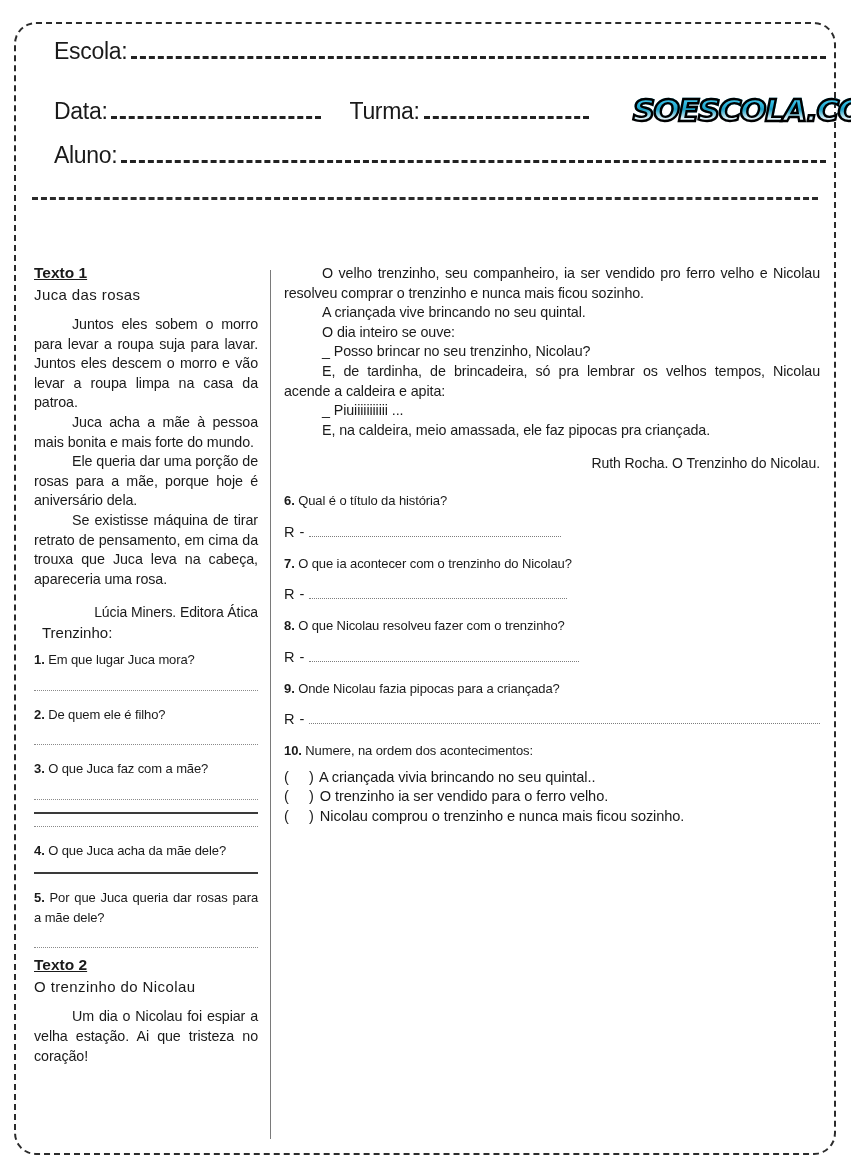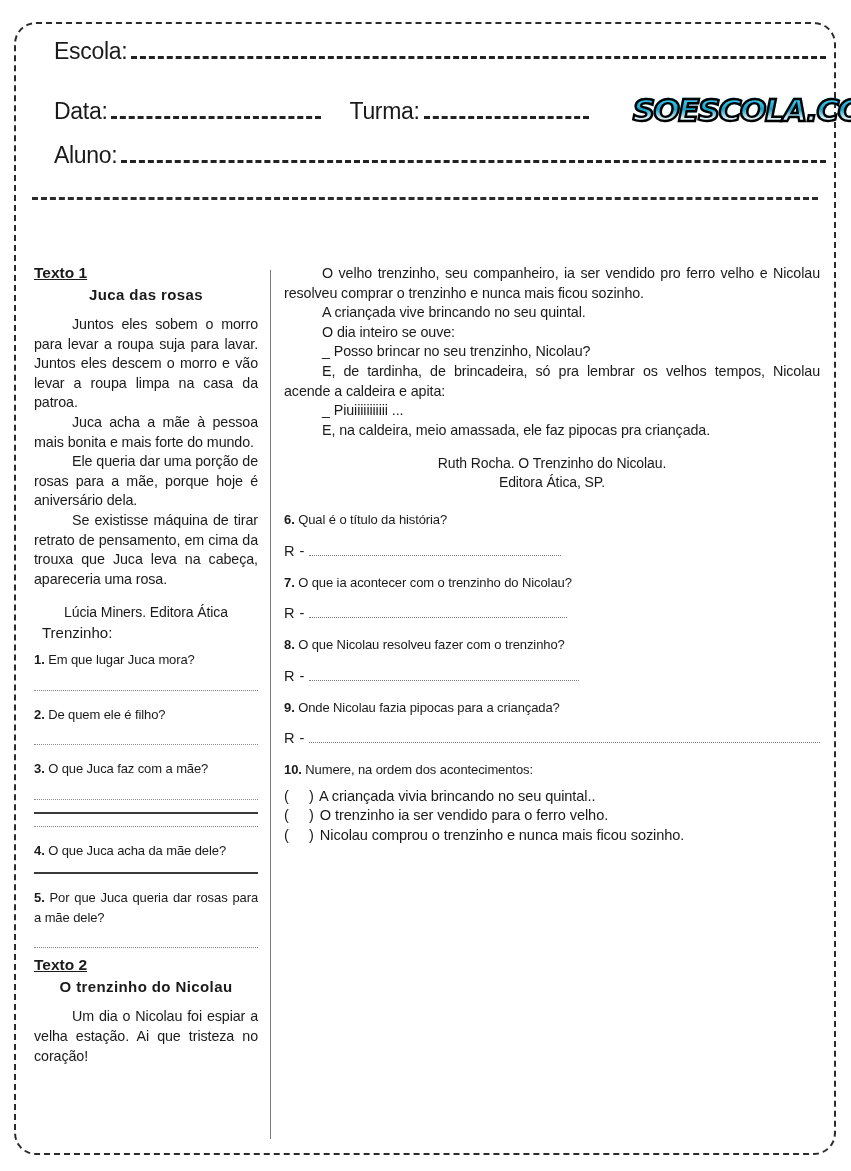--- a/index.html
+++ b/index.html
@@ -156,35 +156,34 @@
 
   
   .texto-tag {
     font-size: 15.5px;
     font-weight: bold;
     text-decoration: underline;
     margin-bottom: 4px;
   }
   .story-title {
     font-size: 15px;
-    font-weight: bold;
-    text-align: center;
+    font-weight: normal;
     letter-spacing: 0.4px;
     margin-bottom: 12px;
   }
   p.story {
     font-size: 14.3px;
     line-height: 19.6px;
     text-align: justify;
     text-indent: 38px;
     letter-spacing: -0.1px;
   }
   .credit {
     font-size: 14px;
-    text-align: center;
+    text-align: right;
     line-height: 19px;
     margin-top: 14px;
     letter-spacing: -0.1px;
   }
   .credit.tight { margin-top: 0; }
 
   .responda {
     font-size: 15px;
     margin: 2px 0 9px 8px;
   }
@@ -332,21 +331,20 @@
 
       <p class="story">O velho trenzinho, seu companheiro, ia ser vendido pro ferro velho e Nicolau resolveu comprar o trenzinho e nunca mais ficou sozinho.</p>
       <p class="story">A criançada vive brincando no seu quintal.</p>
       <p class="story">O dia inteiro se ouve:</p>
       <p class="story">_ Posso brincar no seu trenzinho, Nicolau?</p>
       <p class="story">E, de tardinha, de brincadeira, só pra lembrar os velhos tempos, Nicolau acende a caldeira e apita:</p>
       <p class="story">_ Piuiiiiiiiiiii ...</p>
       <p class="story">E, na caldeira, meio amassada, ele faz pipocas pra criançada.</p>
 
       <div class="credit">Ruth Rocha. O Trenzinho do Nicolau.</div>
-      <div class="credit tight">Editora Ática, SP.</div>
 
       <div class="q" style="margin-top:18px;">
         <span class="num">6.</span>
         <span>Qual é o título da história?</span>
       </div>
       <div class="rrow short">
         <span class="rlabel">R -</span>
         <span class="rline"></span>
       </div>
 

